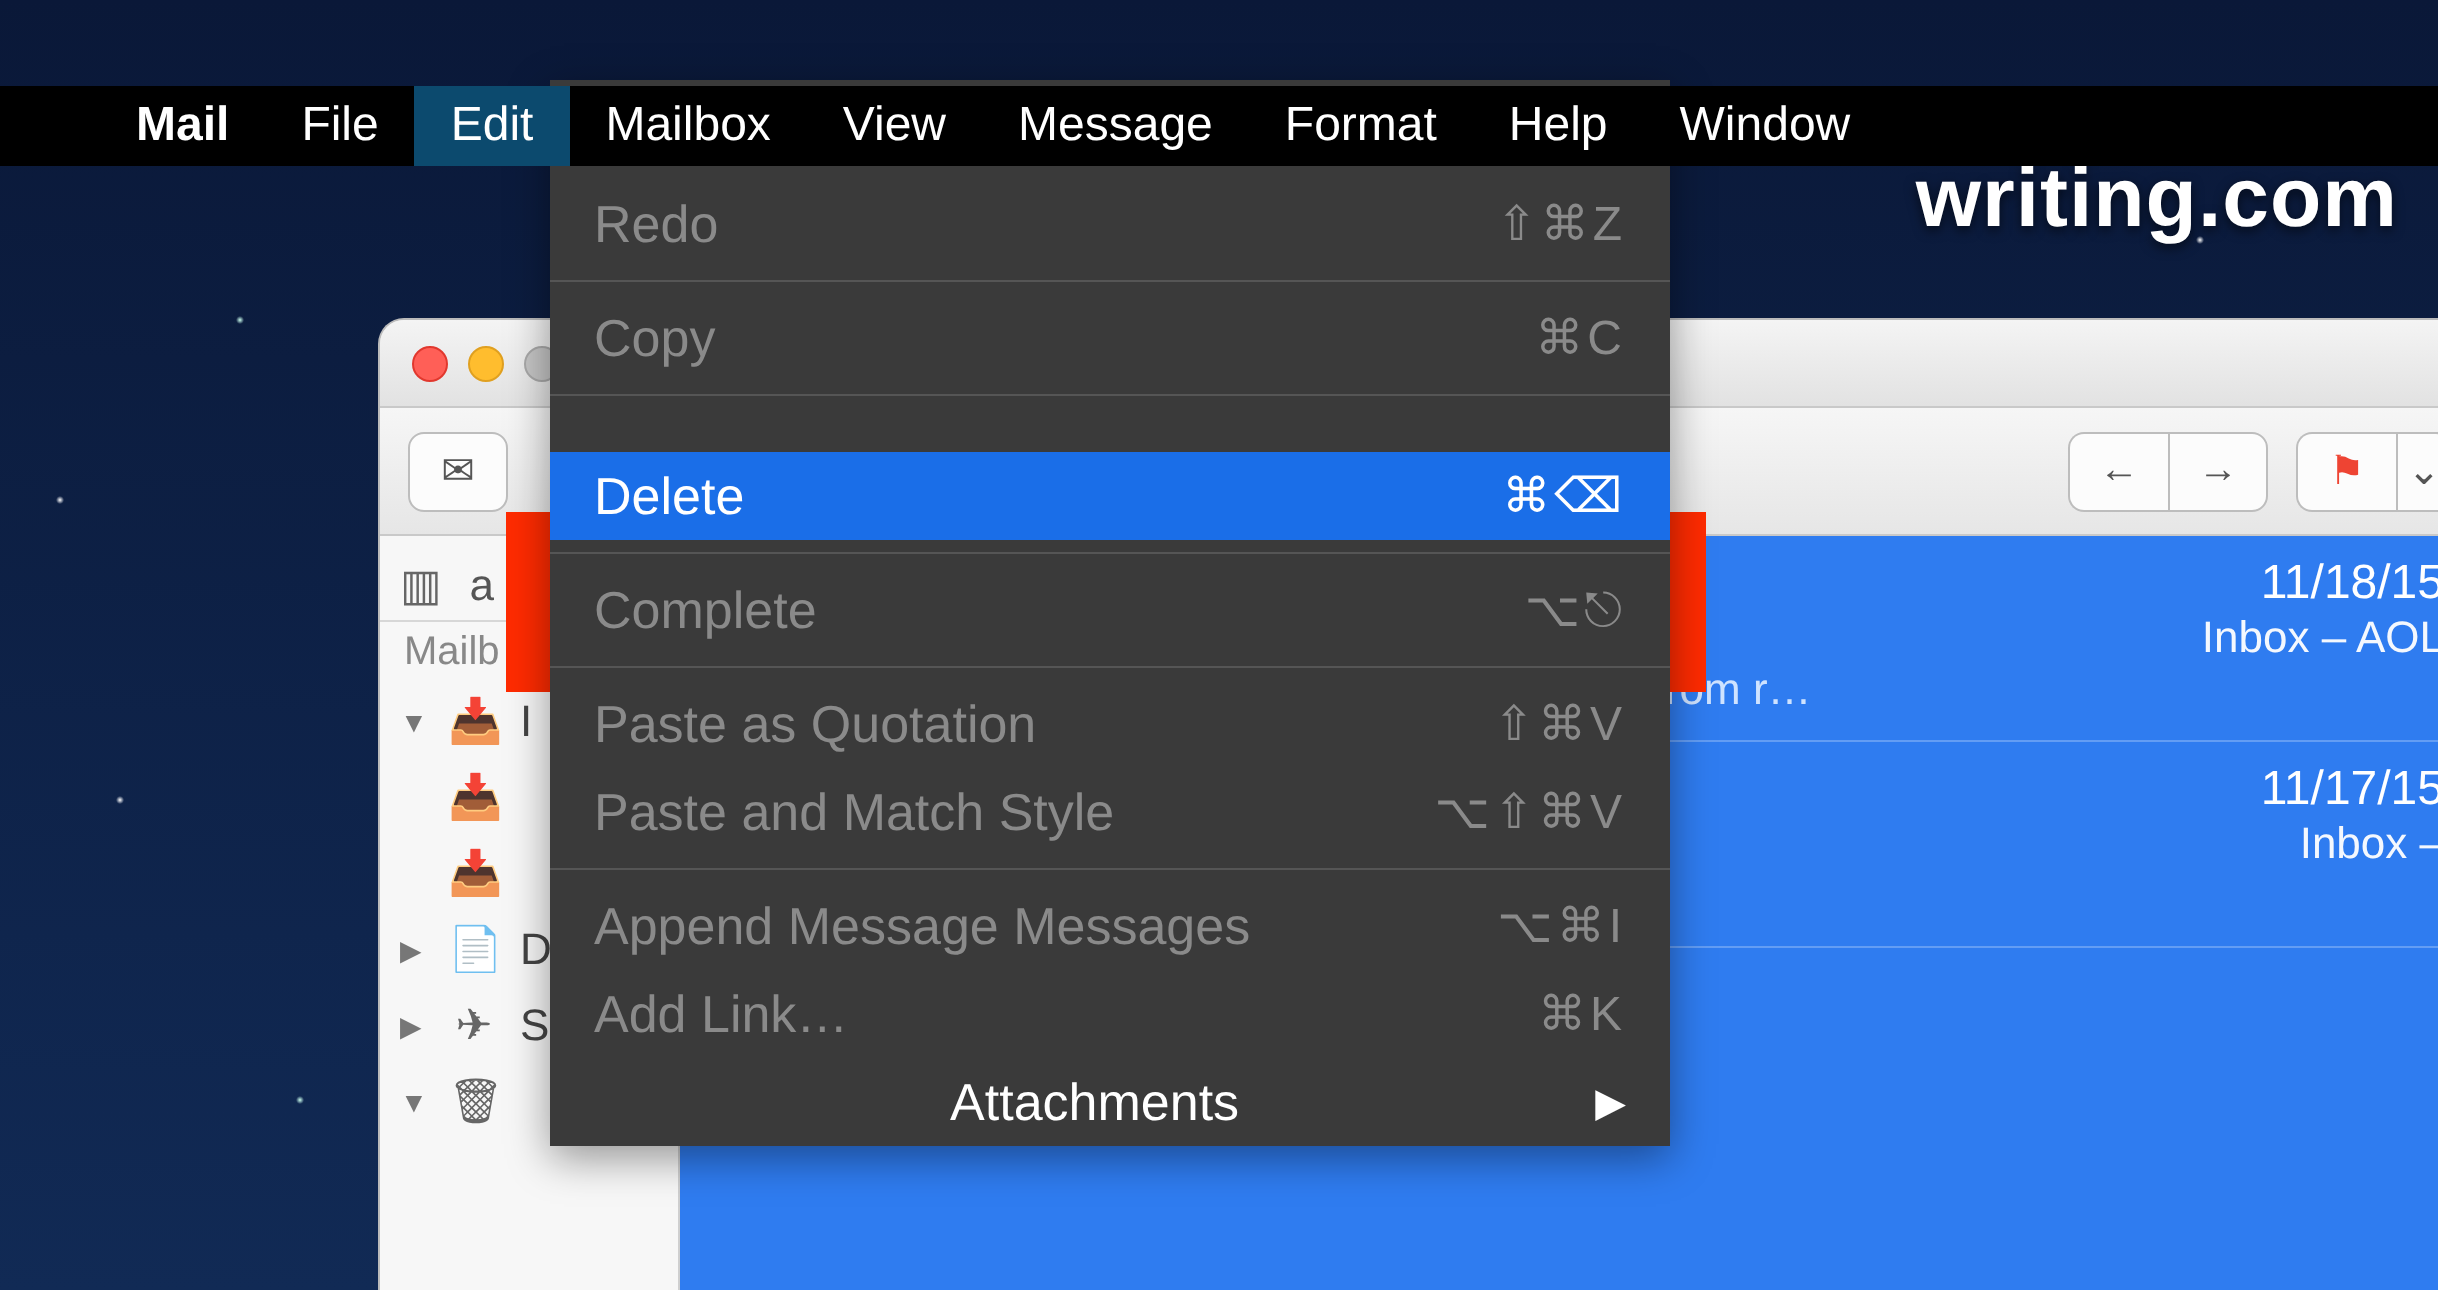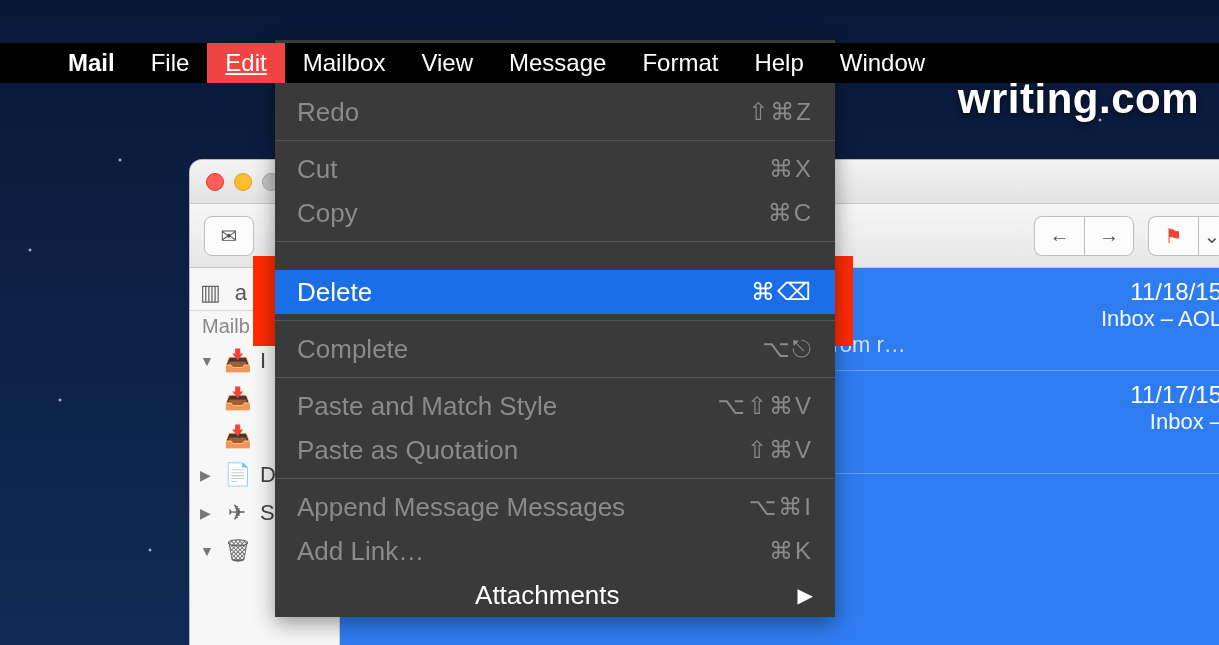--- a/index.html
+++ b/index.html
@@ -18,21 +18,21 @@
       radial-gradient(1px 1px at 30px 250px, #fff, transparent 2px),
       radial-gradient(1px 1px at 100px 60px, #fff, transparent 2px),
       linear-gradient(180deg,#0a1838 0%, #112a55 100%);
   }
 
   
   .menubar { position: absolute; top:0; left:0; right:0; height:40px; background:#000; color:#fff; display:flex; align-items:center; font-size:24px; z-index:100;margin-top:43px; }
   .menubar .apple { width:50px; display:flex; justify-content:center; align-items:center; font-size:28px; }
   .menubar .item { padding:0 18px; height:100%; display:flex; align-items:center; cursor:default; }
   .menubar .item.bold { font-weight:600; }
-  .menubar .item.active { background:#ef4444;text-decoration:underline; }
+  .menubar .item.active { background:#0c4a6e; }
 
   
   .dropdown { position:absolute; top:40px; left:275px; width:560px; background:#3a3a3a; color:#cfcfcf; font-size:26px; z-index:90; box-shadow:0 6px 20px rgba(0,0,0,.4); padding:6px 0 0 0;}
   .dropdown .row { display:flex; align-items:center; height:44px; padding:0 22px; }
   .dropdown .row.dim { color:#8a8a8a; }
   .dropdown .row.white { color:#fff;text-align:center; }
   .dropdown .row.sel { background:#1a6ee8; color:#fff; position:relative; z-index:1;margin-top:28px;}
   .dropdown .sep { height:1px; background:#555; margin:6px 0; }
   .dropdown .label { flex:1; }
   .dropdown .shortcut { font-family:-apple-system,Arial; letter-spacing:2px; font-size:24px;}
@@ -198,45 +198,41 @@
 <div class="dropdown" id="dropdown">
     <div class="row dim">
       <span class="shortcut">⌘Z</span>
     </div>
     <div class="row dim">
       <span class="label">Redo</span>
       <span class="shortcut">⇧⌘Z</span>
     </div>
     <div class="sep"></div>
     <div class="row dim">
-      <span class="label">Cut</span>
-      <span class="shortcut">⌘X</span>
-    </div>
-    <div class="row dim">
       <span class="label">Copy</span>
       <span class="shortcut">⌘C</span>
     </div>
     <div class="sep"></div>
     <div class="row sel">
       <span class="label">Delete</span>
       <span class="shortcut">⌘⌫</span>
     </div>
     <div class="sep"></div>
     <div class="row dim">
       <span class="label">Complete</span>
       <span class="shortcut">⌥⎋</span>
     </div>
     <div class="sep"></div>
     <div class="row dim">
+      <span class="label">Paste as Quotation</span>
+      <span class="shortcut">⇧⌘V</span>
+    </div>
+    <div class="row dim">
       <span class="label">Paste and Match Style</span>
       <span class="shortcut">⌥⇧⌘V</span>
-    </div>
-    <div class="row dim">
-      <span class="label">Paste as Quotation</span>
-      <span class="shortcut">⇧⌘V</span>
     </div>
     <div class="sep"></div>
     <div class="row dim">
       <span class="label">Append Message Messages</span>
       <span class="shortcut">⌥⌘I</span>
     </div>
     <div class="row dim">
       <span class="label">Add Link…</span>
       <span class="shortcut">⌘K</span>
     </div>

